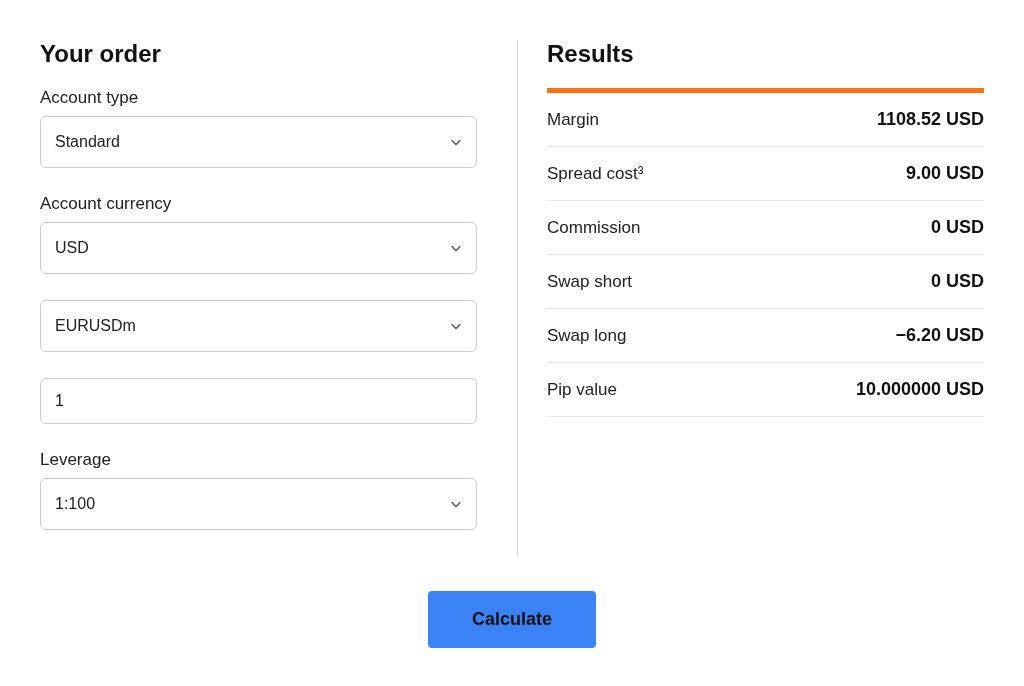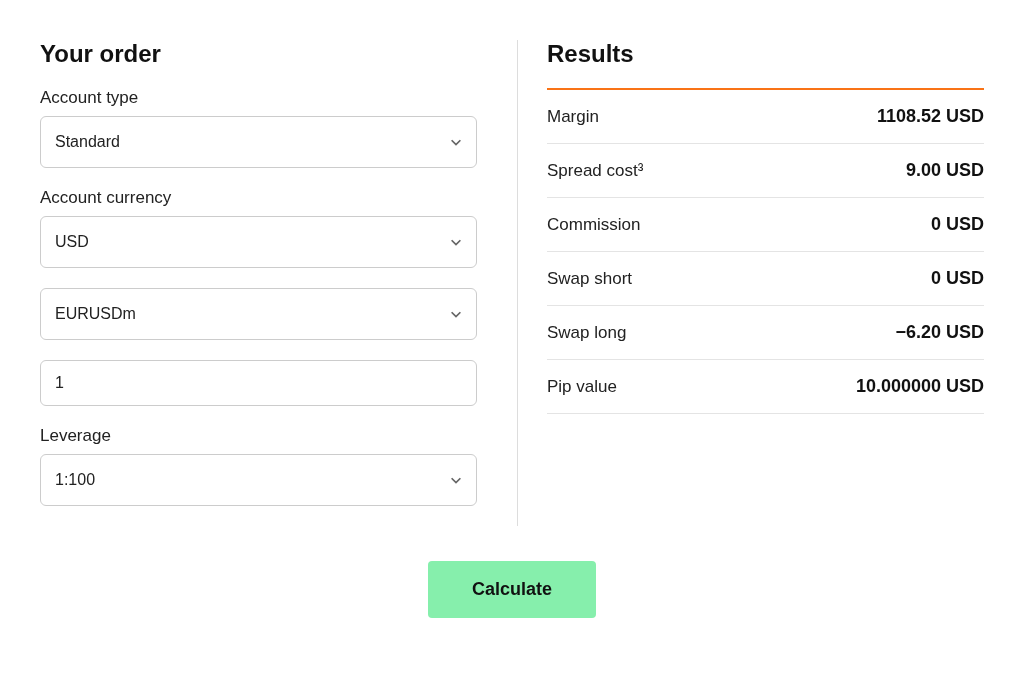--- a/index.html
+++ b/index.html
@@ -26,21 +26,21 @@
     .right-panel {
       flex: 1;
     }
     .section-title {
       font-size: 24px;
       font-weight: 700;
       color: #111;
       margin-bottom: 20px;
     }
     .form-group {
-      margin-bottom: 20px;
+      margin-bottom: 26px;
     }
     .field-label {
       display: block;
       font-size: 17px;
       color: #222;
       margin-bottom: 8px;
     }
     .select-wrap {
       position: relative;
       width: 100%;
@@ -78,21 +78,21 @@
       width: 100%;
       height: 46px;
       border: 1px solid #ccc;
       border-radius: 6px;
       background: #fff;
       padding: 0 14px;
       font-size: 16px;
       color: #222;
     }
     .results-list {
-      border-top: 2px solid #f97316;
+      border-top: 5px solid #f97316;
     }
     .result-row {
       display: flex;
       justify-content: space-between;
       align-items: center;
       padding: 16px 0;
       border-bottom: 1px solid #e4e4e4;
     }
     .result-label {
       font-size: 17px;
@@ -102,21 +102,21 @@
       font-size: 18px;
       font-weight: 700;
       color: #111;
     }
     .button-row {
       max-width: 960px;
       margin: 35px auto 0 auto;
       text-align: center;
     }
     .calculate-btn {
-      background: #86efac;
+      background: #3b82f6;
       border: none;
       border-radius: 4px;
       padding: 18px 44px;
       font-size: 18px;
       font-weight: 700;
       color: #111;
       cursor: pointer;
     }
   </style>
 </head>

